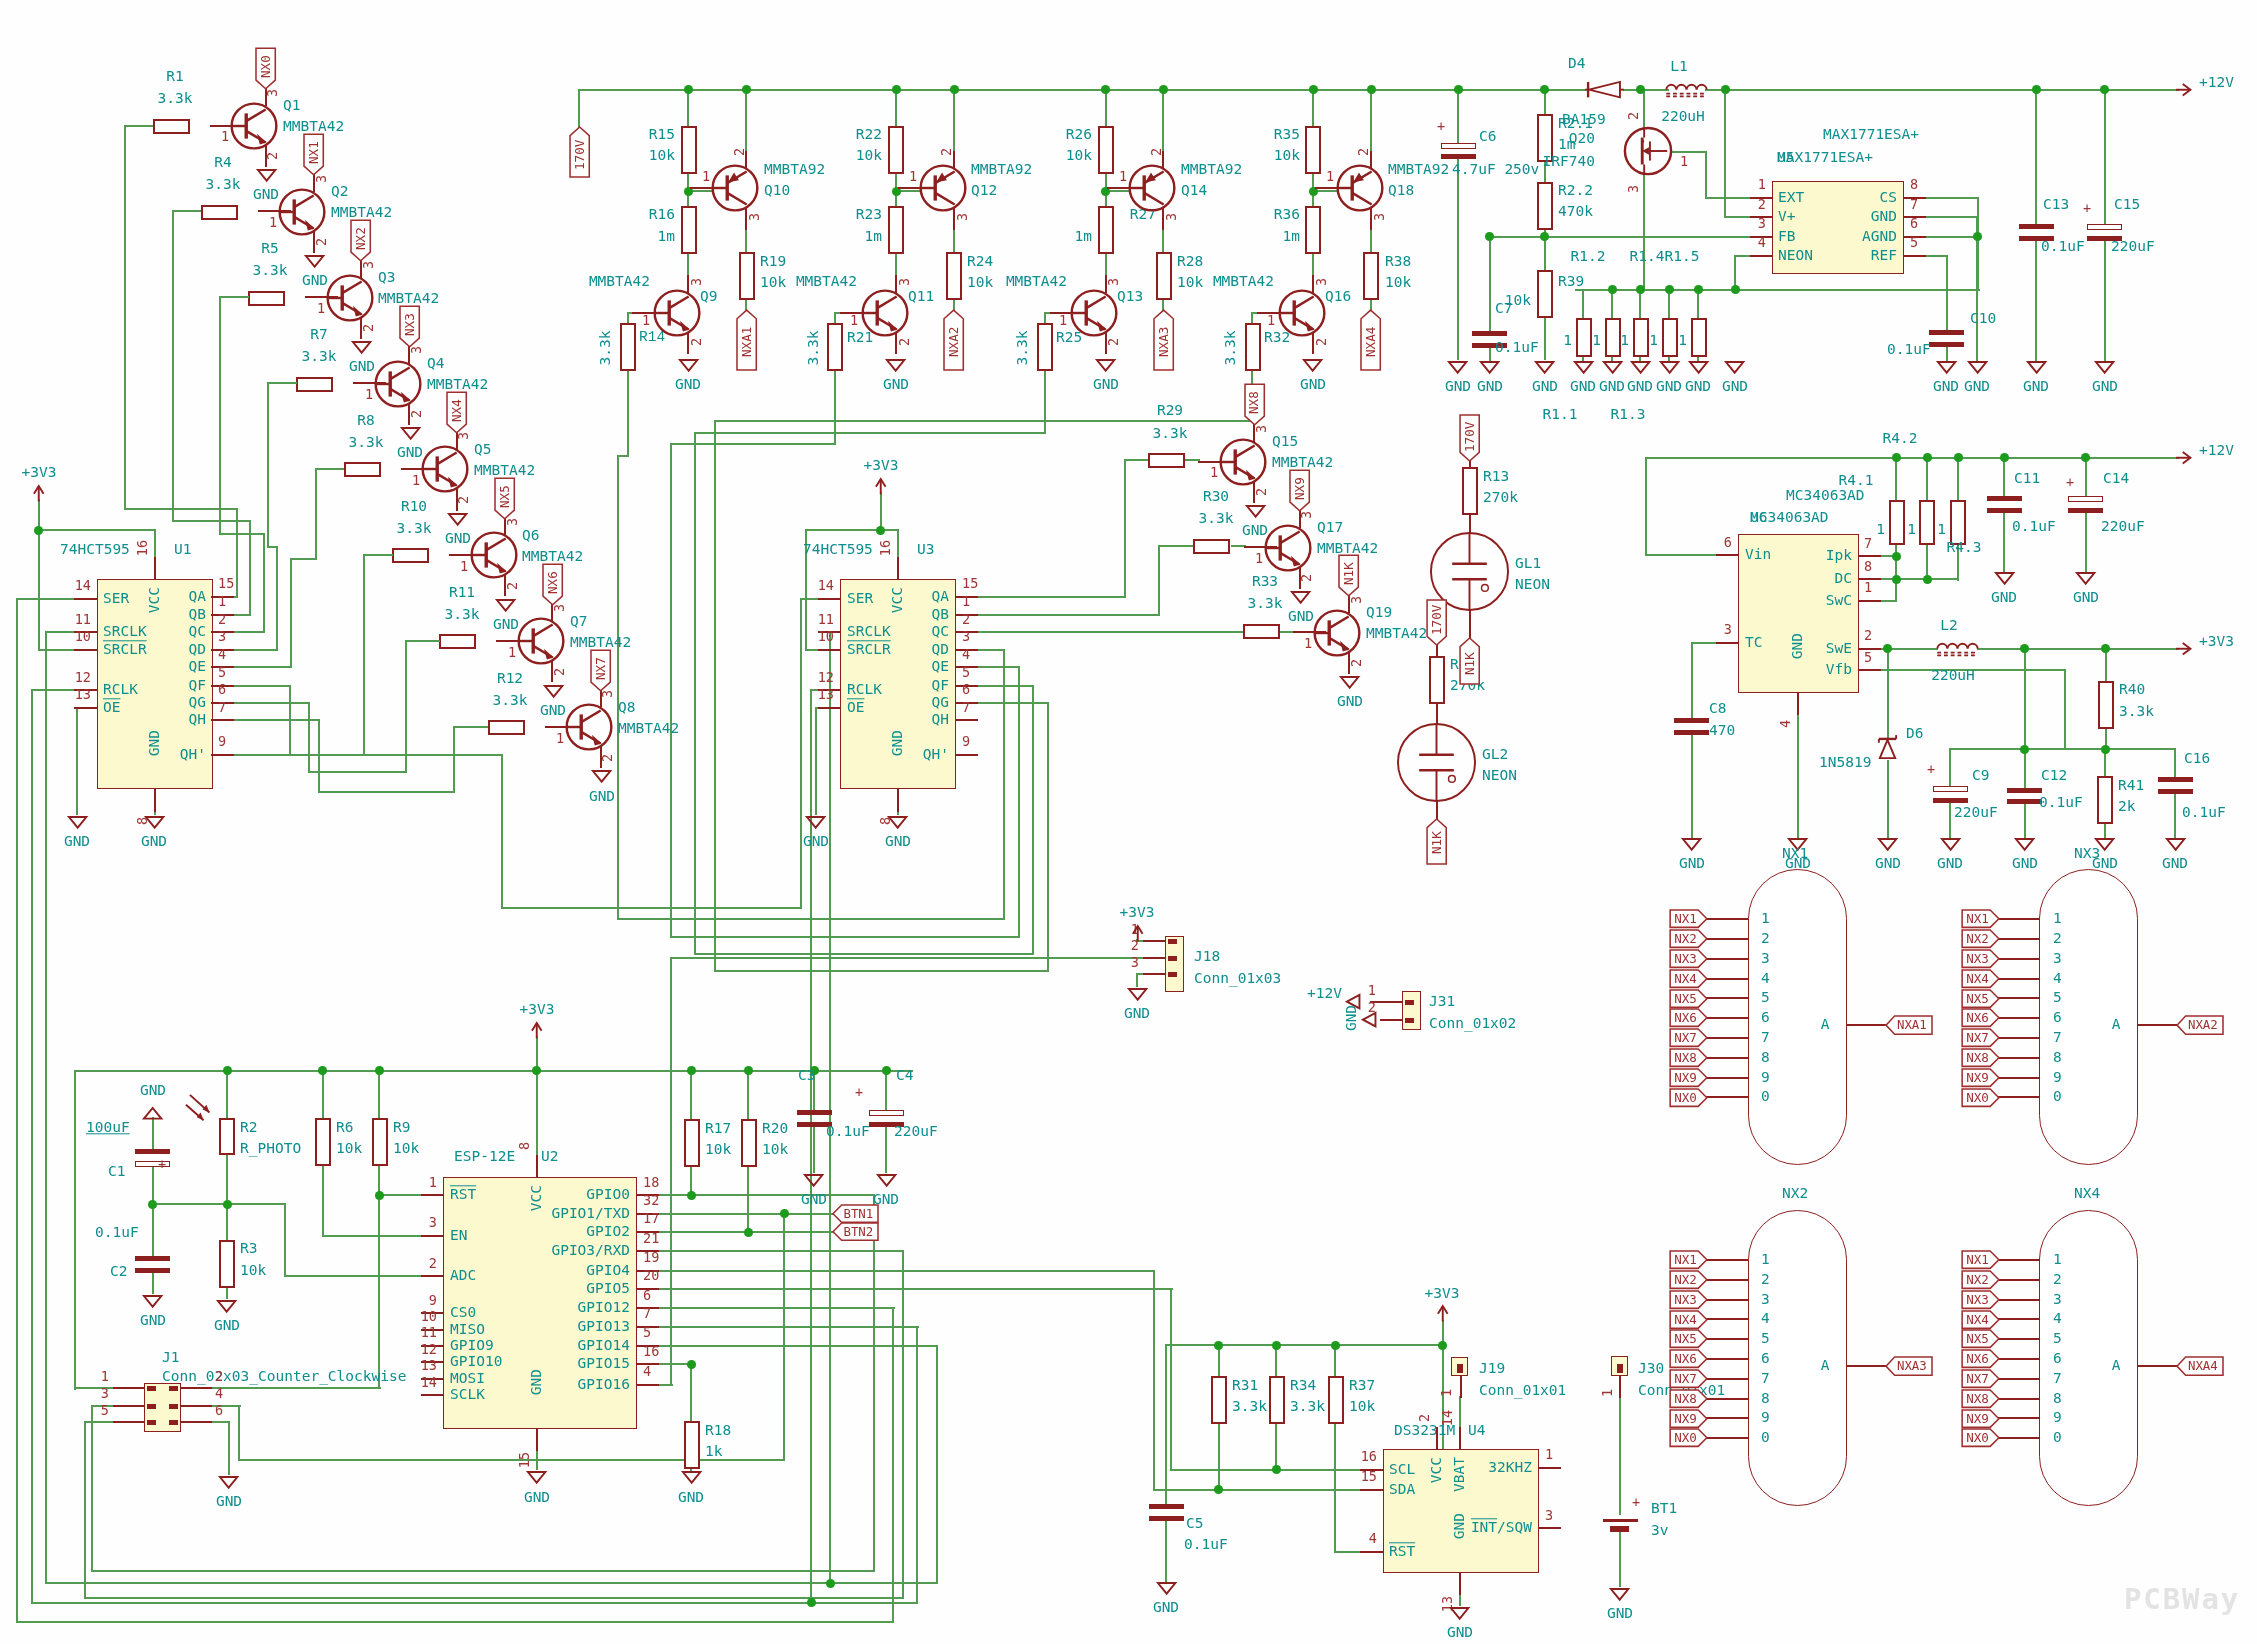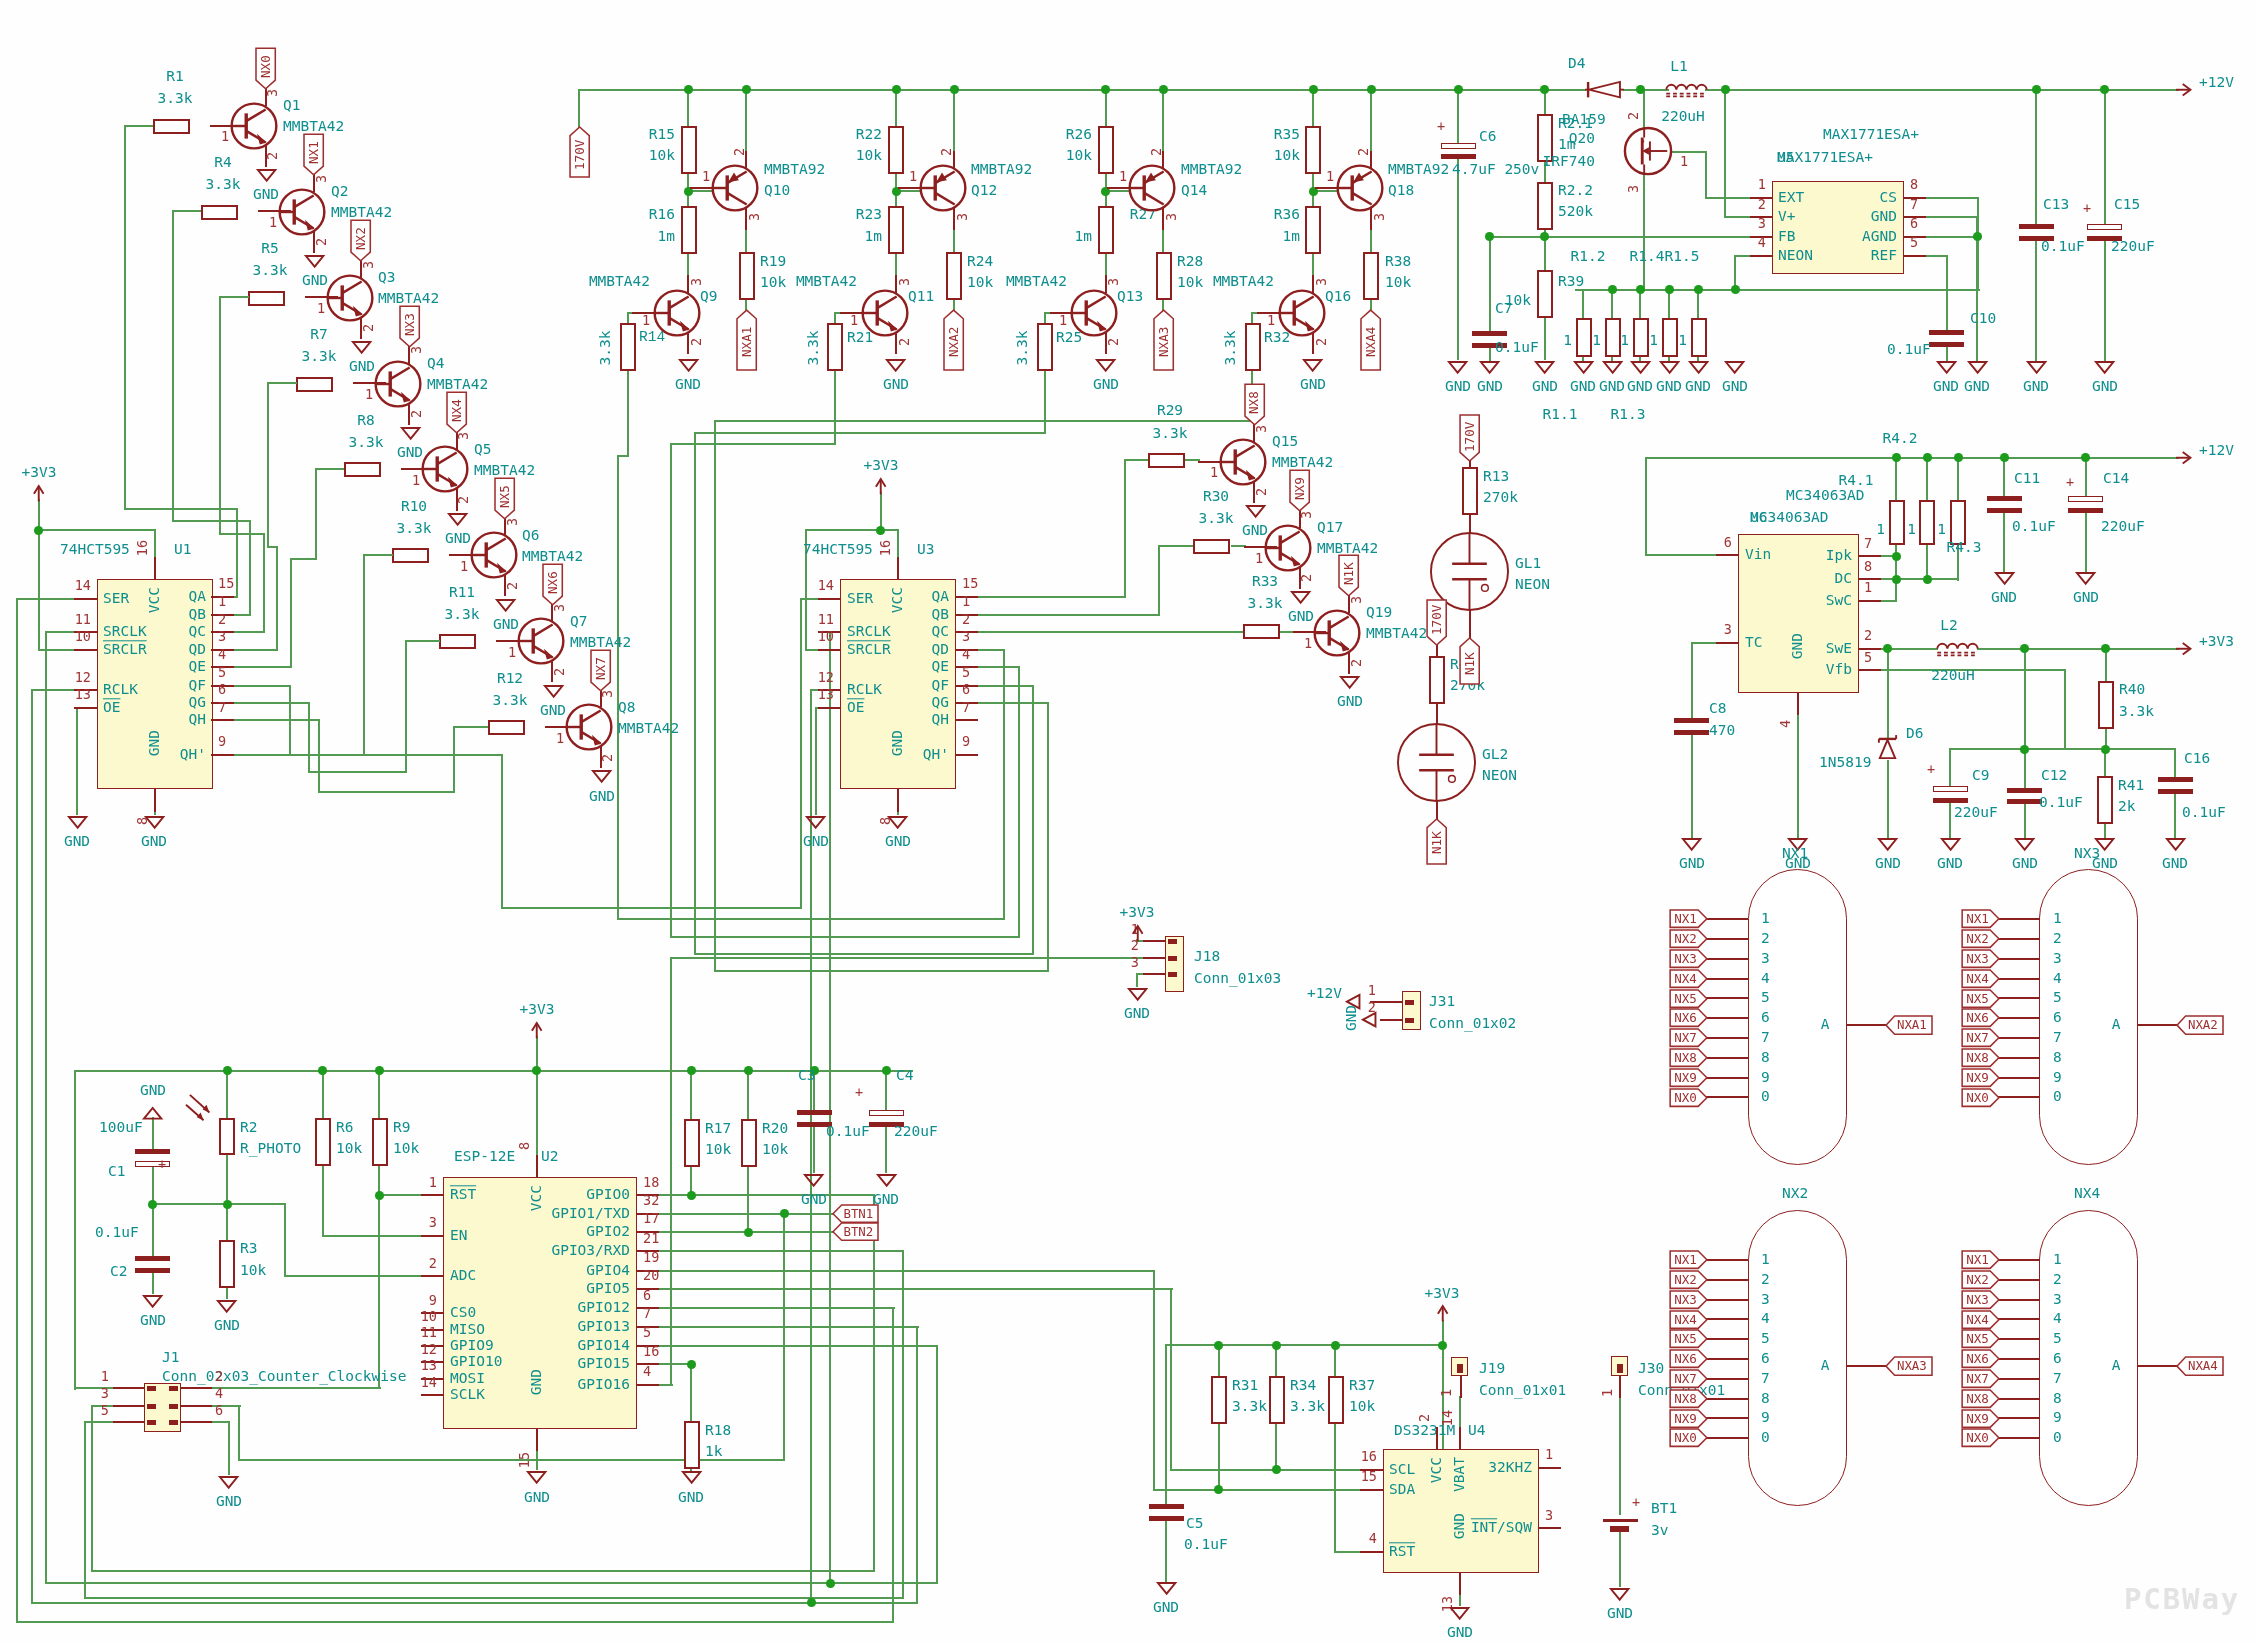--- a/index.html
+++ b/index.html
@@ -411,21 +411,21 @@
     <div class="dot" style="left:1272px;top:1465px"></div>
     <div class="dot" style="left:34px;top:526px"></div>
     <div class="dot" style="left:876px;top:526px"></div>
     <div class="dot" style="left:826px;top:1579px"></div>
     <div class="dot" style="left:807px;top:1598px"></div>
     <div class="rb" style="left:1537px;top:114px;width:16.4px;height:48px"></div>
     <span class="t" style="left:1558px;top:124px;transform:translate(0,-50%);position:absolute;">R2.1</span>
     <span class="t" style="left:1558px;top:145px;transform:translate(0,-50%);position:absolute;">1m</span>
     <div class="rb" style="left:1537px;top:182px;width:16.4px;height:48px"></div>
     <span class="t" style="left:1558px;top:191px;transform:translate(0,-50%);position:absolute;">R2.2</span>
-    <span class="t" style="left:1558px;top:212px;transform:translate(0,-50%);position:absolute;">520k</span>
+    <span class="t" style="left:1558px;top:212px;transform:translate(0,-50%);position:absolute;">470k</span>
     <div class="rb" style="left:1537px;top:270px;width:16.4px;height:48px"></div>
     <span class="t" style="left:1558px;top:282px;transform:translate(0,-50%);position:absolute;">R39</span>
     <span class="t" style="left:1531px;top:301px;transform:translate(-100%,-50%);position:absolute;">10k</span>
     <div class="rb" style="left:1462px;top:467px;width:16.4px;height:48px"></div>
     <span class="t" style="left:1483px;top:477px;transform:translate(0,-50%);position:absolute;">R13</span>
     <span class="t" style="left:1483px;top:498px;transform:translate(0,-50%);position:absolute;">270k</span>
     <div class="rb" style="left:1429px;top:656px;width:16.4px;height:48px"></div>
     <span class="t" style="left:1450px;top:665px;transform:translate(0,-50%);position:absolute;">R42</span>
     <span class="t" style="left:1450px;top:686px;transform:translate(0,-50%);position:absolute;">270k</span>
     <div class="rb" style="left:2098px;top:681px;width:16.4px;height:48px"></div>
@@ -490,21 +490,21 @@
     <span class="t" style="left:240px;top:1149px;transform:translate(0,-50%);position:absolute;">R_PHOTO</span>
     <svg style="left:186px;top:1091px" width="39" height="39" viewBox="0 0 40 40">
       <line x1="4" y1="4" x2="24" y2="22" stroke="#8e1f1f" stroke-width="2"></line>
       <polygon points="24,22 17,19 21,14" fill="#8e1f1f"></polygon>
       <line x1="0" y1="14" x2="18" y2="30" stroke="#8e1f1f" stroke-width="2"></line>
       <polygon points="18,30 11,27 15,22" fill="#8e1f1f"></polygon>
     </svg>
     <div class="cb" style="left:135px;top:1149px;width:35px;height:4.8px"></div>
     <div class="cbh" style="left:135px;top:1161px;width:35px;height:5.8px"></div>
     <span class="t" style="left:108px;top:1172px;transform:translate(0,-50%);position:absolute;">C1</span>
-    <span class="t" style="left:99px;top:1128px;transform:translate(0,-50%);position:absolute;">100uF</span>
+    <span class="t" style="left:86px;top:1128px;transform:translate(0,-50%);position:absolute;text-decoration:underline;">100uF</span>
     <span class="tp" style="left:162px;top:1165px;transform:translate(-50%,-50%);position:absolute;">+</span>
     <div class="cb" style="left:135px;top:1256px;width:35px;height:4.8px"></div>
     <div class="cb" style="left:135px;top:1268px;width:35px;height:4.8px"></div>
     <span class="t" style="left:110px;top:1272px;transform:translate(0,-50%);position:absolute;">C2</span>
     <span class="t" style="left:95px;top:1233px;transform:translate(0,-50%);position:absolute;">0.1uF</span>
     <div class="cb" style="left:797px;top:1110px;width:35px;height:4.8px"></div>
     <div class="cb" style="left:797px;top:1122px;width:35px;height:4.8px"></div>
     <span class="t" style="left:798px;top:1076px;transform:translate(0,-50%);position:absolute;">C3</span>
     <span class="t" style="left:826px;top:1132px;transform:translate(0,-50%);position:absolute;">0.1uF</span>
     <div class="cbh" style="left:869px;top:1110px;width:35px;height:5.8px"></div>

